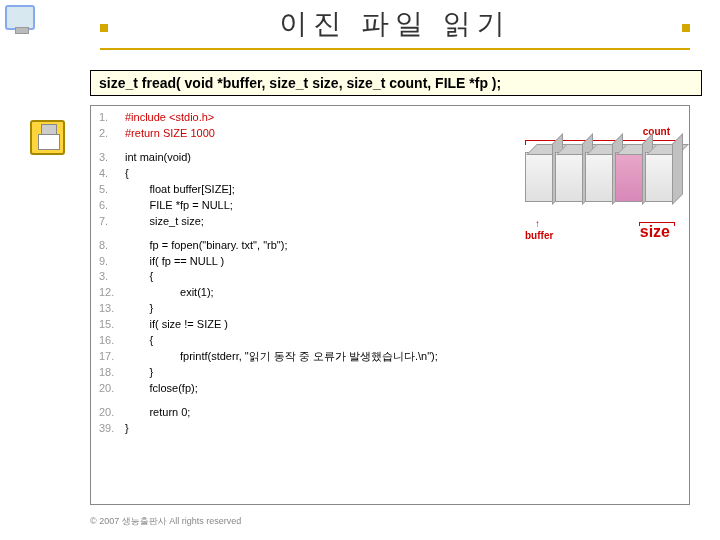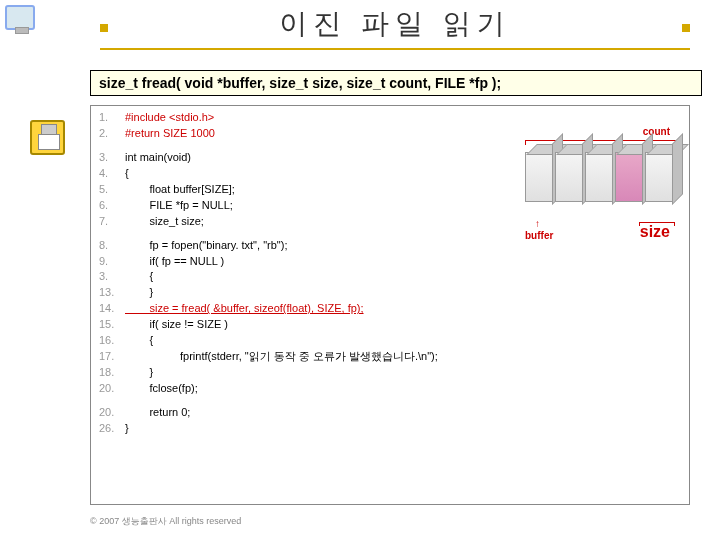--- a/index.html
+++ b/index.html
@@ -91,26 +91,26 @@
     </div>
   <div class="code-row">
       <span class="ln">9.</span>
       <span class="code">        if( fp == NULL )</span>
     </div>
   <div class="code-row">
       <span class="ln">3.</span>
       <span class="code">        {</span>
     </div>
   <div class="code-row">
+      <span class="ln">12.</span>
+      <span class="code">                  exit(1);</span>
+    </div>
+  <div class="code-row">
       <span class="ln">13.</span>
       <span class="code">        }</span>
-    </div>
-  <div class="code-row">
-      <span class="ln">14.</span>
-      <span class="code red-u">        size = fread( &amp;buffer, sizeof(float), SIZE, fp);</span>
     </div>
   <div class="code-row">
       <span class="ln">15.</span>
       <span class="code">        if( size != SIZE )</span>
     </div>
   <div class="code-row">
       <span class="ln">16.</span>
       <span class="code">        {</span>
     </div>
   <div class="code-row">
@@ -124,21 +124,21 @@
   <div class="code-row">
       <span class="ln">20.</span>
       <span class="code">        fclose(fp);</span>
     </div>
   <div style="height:8px"></div>
   <div class="code-row">
       <span class="ln">20.</span>
       <span class="code">        return 0;</span>
     </div>
   <div class="code-row">
-      <span class="ln">26.</span>
+      <span class="ln">39.</span>
       <span class="code">}</span>
     </div>
 </div>
 
 <div class="diagram">
   <div class="count-lbl">count</div>
   <div class="count-line"></div>
   <div class="blocks">
     <div class="blk"></div>
     <div class="blk"></div>

